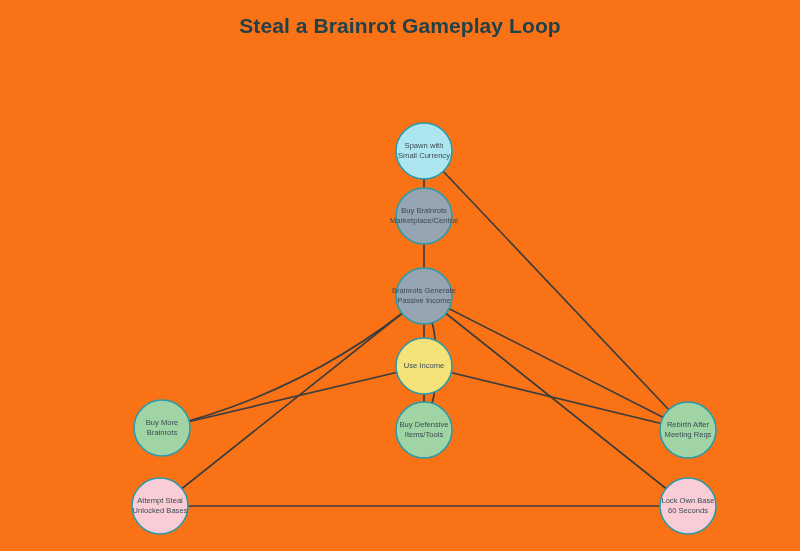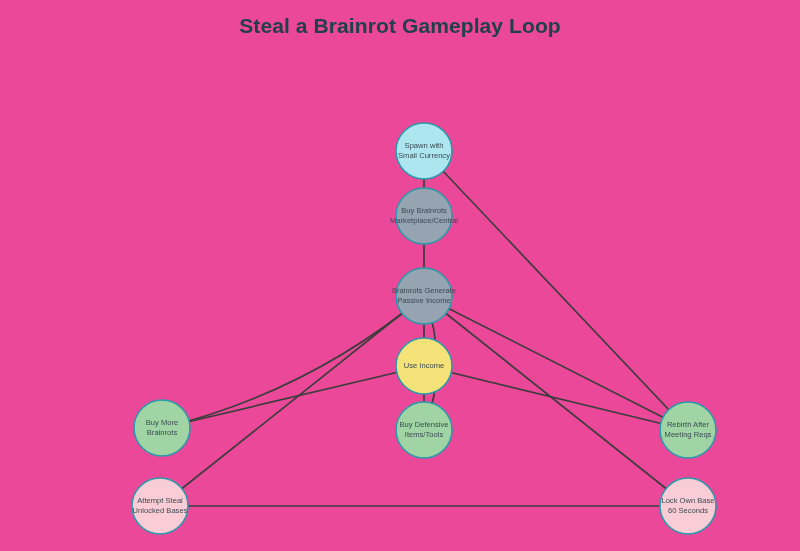--- a/index.html
+++ b/index.html
@@ -10,21 +10,21 @@
     width: 800px;
     height: 551px;
     background: #f2f1ea;
     font-family: "Liberation Sans", sans-serif;
     overflow: hidden;
   }
   #app {
     position: relative;
     width: 800px;
     height: 551px;
-    background: #ec4899;
+    background: #f97316;
   }
   #page-title {
     position: absolute;
     top: 0;
     left: 0;
     width: 800px;
     text-align: center;
     padding-top: 14px;
     font-size: 21px;
     font-weight: bold;

